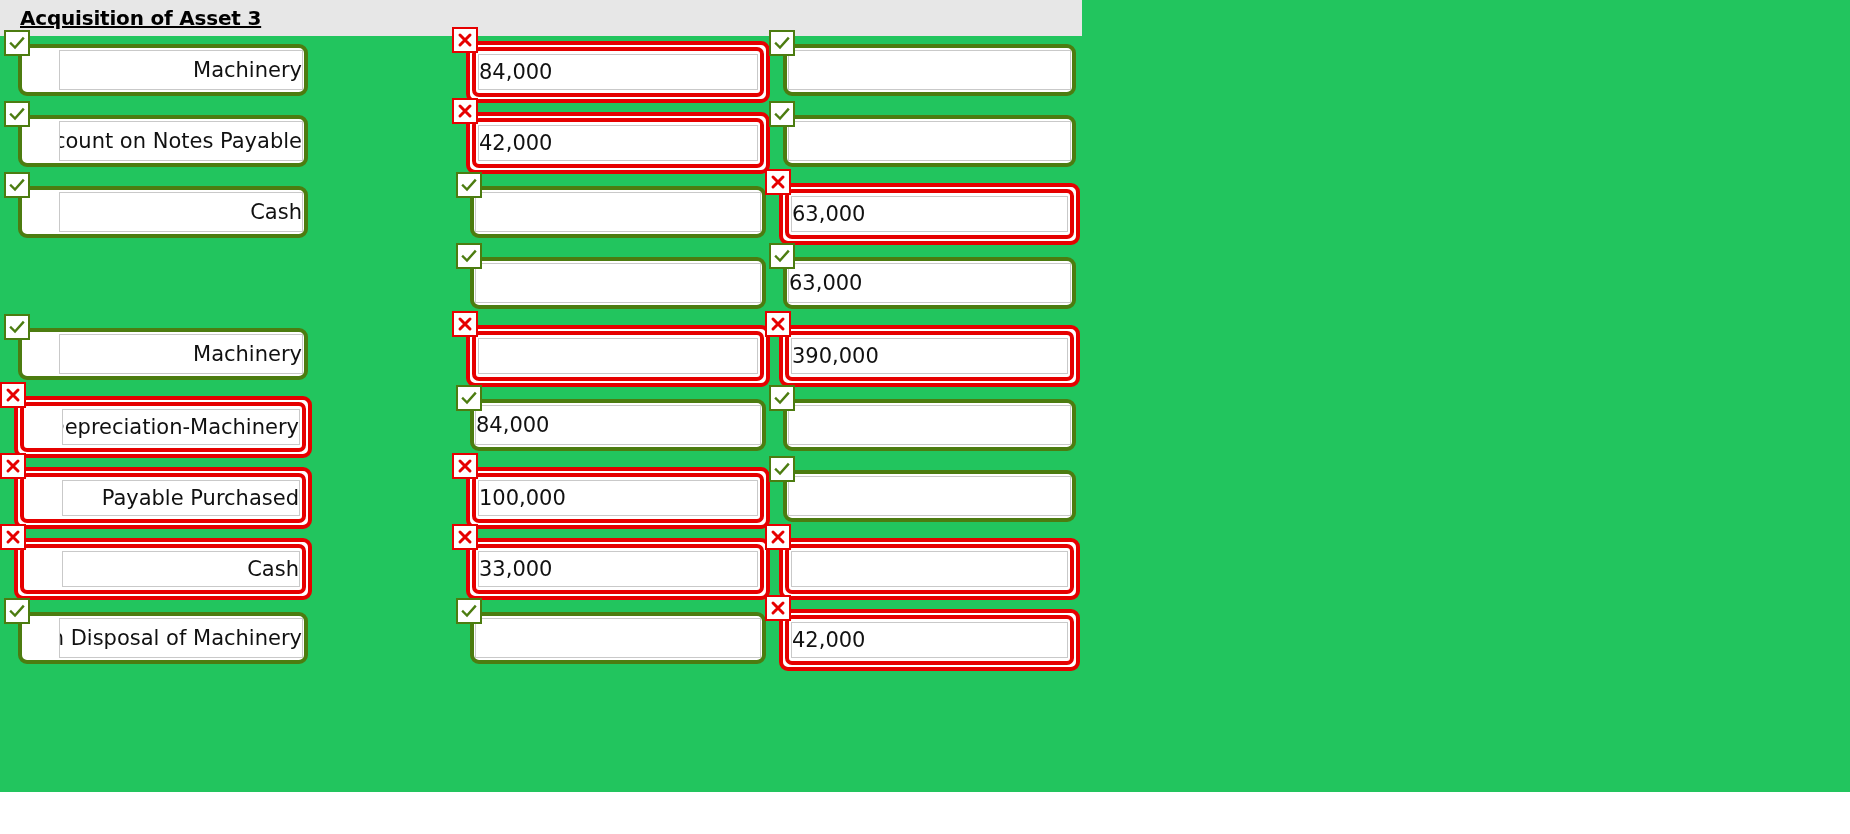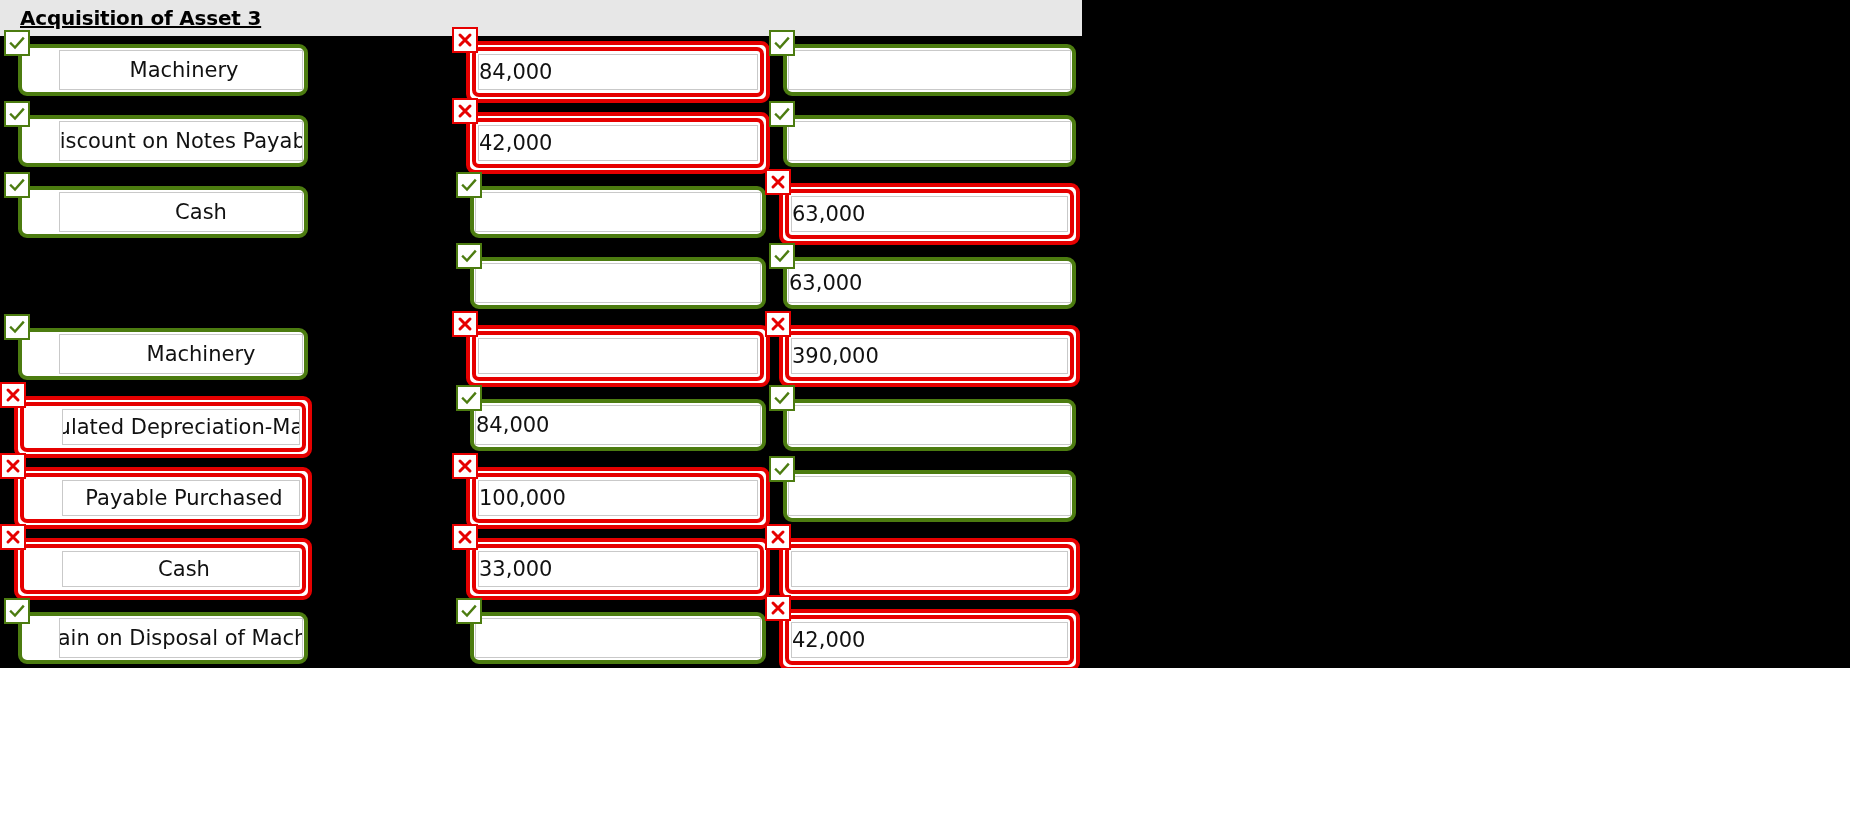--- a/index.html
+++ b/index.html
@@ -4,23 +4,23 @@
 <style>
   * { box-sizing: border-box; }
   html, body {
     margin: 0; padding: 0;
     background: #ffffff;
     font-family: "DejaVu Sans", "Liberation Sans", sans-serif;
   }
   #page {
     position: relative;
     width: 1850px;
-    height: 668px;
+    height: 792px;
     overflow: hidden;
-    background: #000000;
+    background: #22c55e;
   }
   .sheet {
     position: absolute;
     left: 0; top: 0;
     width: 1082px;
   }
 
   
   .section-header {
     background: #e7e7e7;
@@ -70,21 +70,21 @@
     display: flex;
     align-items: center;
     overflow: hidden;
   }
   .field .inner .text {
     font-size: 21px;
     color: #111111;
     white-space: nowrap;
     line-height: 1;
   }
-  .field .inner.align-left  { justify-content: center; padding-left: 6px; margin-left: 36px; }
+  .field .inner.align-left  { justify-content: flex-end; padding-left: 6px; margin-left: 36px; }
   .field .inner.align-right {   padding-right: 8px; }
   .field .inner.indent .text { padding-left: 34px; }
 
   
   .field.correct .box {
     border: 4px solid #4c7c10;
   }
   
   .field.incorrect {
     height: 56px;

